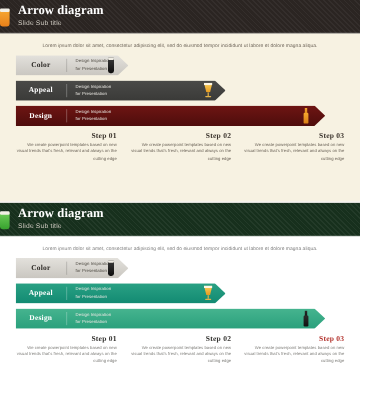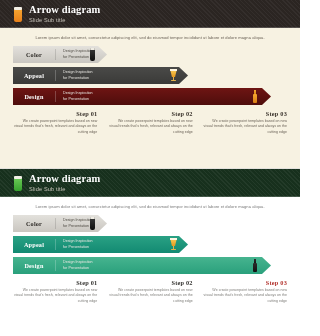--- a/index.html
+++ b/index.html
@@ -20,21 +20,21 @@
   }
   .hdr.green {
     background:#17301d;
     background-image:
       repeating-linear-gradient(45deg, rgba(255,255,255,.05) 0 1px, rgba(0,0,0,0) 1px 3px);
   }
   .hdr:after {
     content:""; position:absolute; left:0; right:0; bottom:0; height:1px;
     background:rgba(255,255,255,.18);
   }
-  .hdr-in { display:flex; align-items:center; height:100%; padding-left:14px; gap:7px; }
+  .hdr-in { display:flex; align-items:center; height:100%; gap:7px; }
   .glass { position:relative; width:8px; height:15px; flex:0 0 auto; }
   .glass .body {
     position:absolute; left:0; top:1px; width:8px; height:14px;
     border-radius:1px 1px 2px 2px;
   }
   .glass.amber .body { background:linear-gradient(180deg,#f7a933,#e8801a); }
   .glass.lime  .body { background:linear-gradient(180deg,#6fce5a,#37a22e); }
   .glass .foam {
     position:absolute; left:0; top:0; width:8px; height:3px;
     background:#f2efe6; border-radius:1px;

